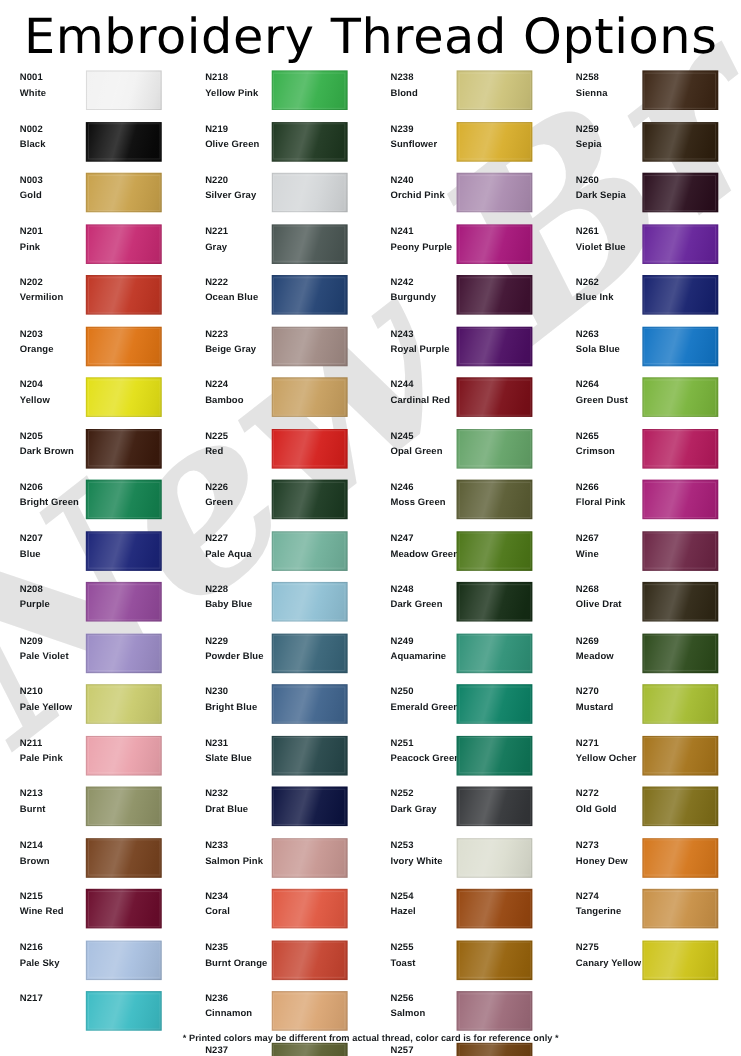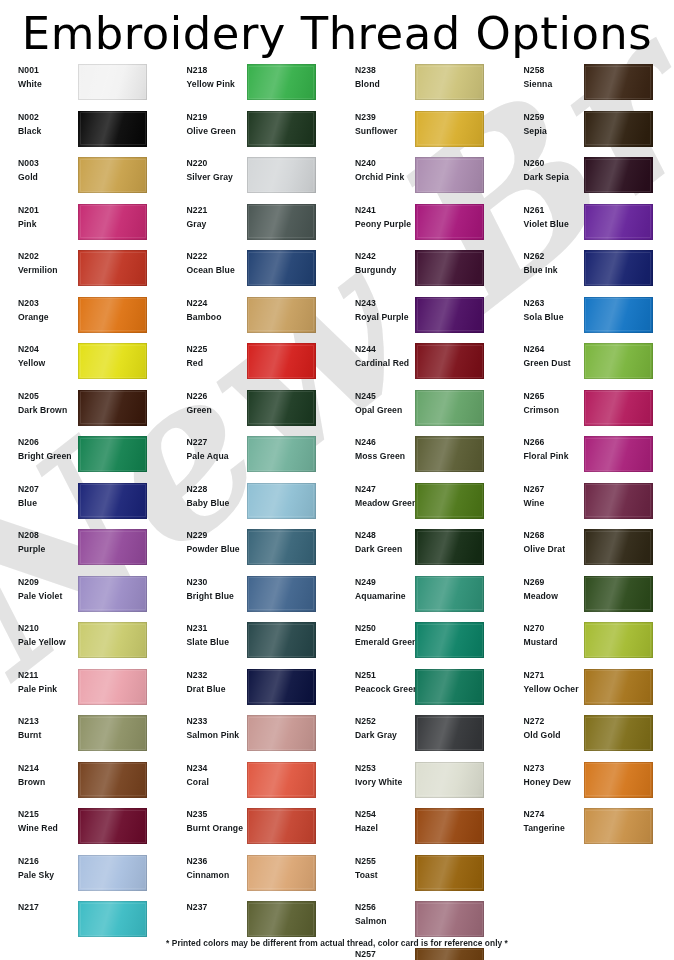--- a/index.html
+++ b/index.html
@@ -455,20 +455,32 @@
           </div>
           <div class="chip">
             <div class="fill" style="background: rgb(34, 66, 115);"></div>
             <div class="sheen"></div>
             <div class="inner-line"></div>
             <div class="edge"></div>
           </div>
         </div>
         <div class="swatch-row">
           <div class="labels">
+            <div class="code">N223</div>
+            <div class="name">Beige Gray</div>
+          </div>
+          <div class="chip">
+            <div class="fill" style="background: rgb(160, 138, 132);"></div>
+            <div class="sheen"></div>
+            <div class="inner-line"></div>
+            <div class="edge"></div>
+          </div>
+        </div>
+        <div class="swatch-row">
+          <div class="labels">
             <div class="code">N224</div>
             <div class="name">Bamboo</div>
           </div>
           <div class="chip">
             <div class="fill" style="background: rgb(199, 159, 95);"></div>
             <div class="sheen"></div>
             <div class="inner-line"></div>
             <div class="edge"></div>
           </div>
         </div>
@@ -1067,18 +1079,30 @@
             <div class="code">N274</div>
             <div class="name">Tangerine</div>
           </div>
           <div class="chip">
             <div class="fill" style="background: rgb(200, 144, 70);"></div>
             <div class="sheen"></div>
             <div class="inner-line"></div>
             <div class="edge"></div>
           </div>
         </div>
+        <div class="swatch-row">
+          <div class="labels">
+            <div class="code">N275</div>
+            <div class="name">Canary Yellow</div>
+          </div>
+          <div class="chip">
+            <div class="fill" style="background: rgb(205, 195, 24);"></div>
+            <div class="sheen"></div>
+            <div class="inner-line"></div>
+            <div class="edge"></div>
+          </div>
+        </div>
       </div>
     </div>
 
   <div id="footer">* Printed colors may be different from actual thread, color card is for reference only *</div>
 
 </div>
 
 </body></html>

